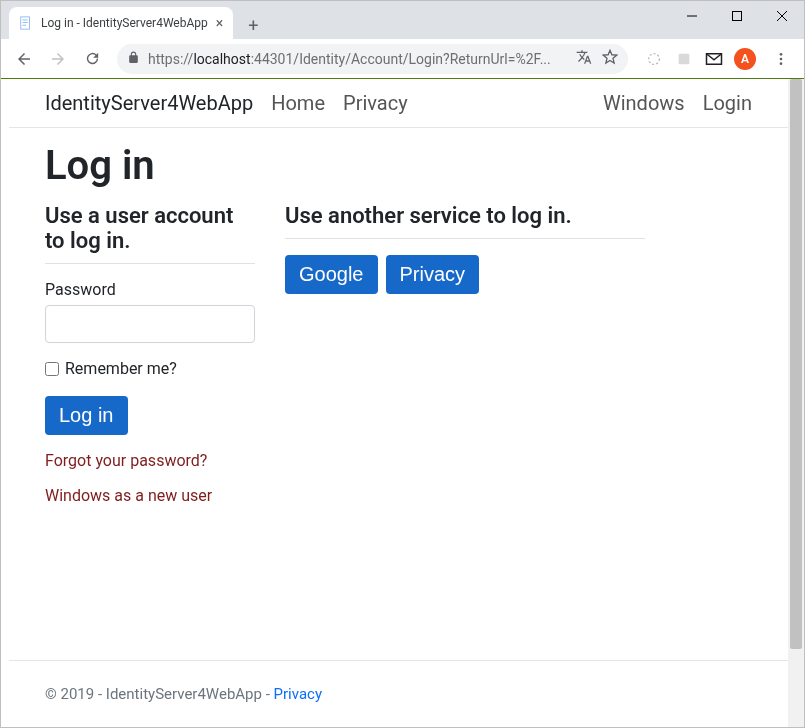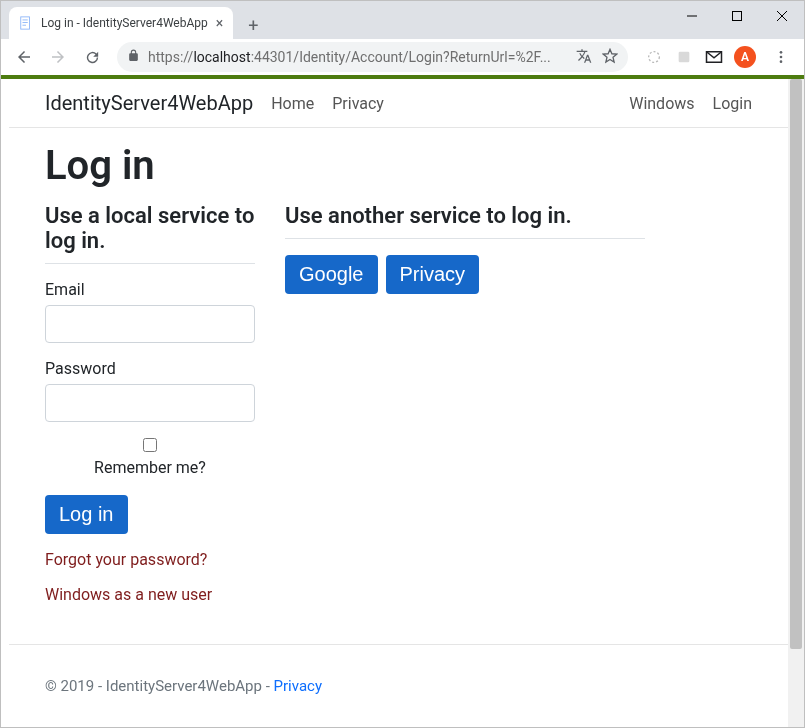--- a/index.html
+++ b/index.html
@@ -50,21 +50,21 @@
       color: #1b1b1b; cursor: pointer;
     }
     .win-btn svg { width: 10px; height: 10px; }
     .toolbar {
       background: #fff;
       height: 40px;
       display: flex;
       align-items: center;
       padding: 0 8px;
       gap: 4px;
-      border-bottom: 4px solid #4d7c0f;
+      border-bottom: 1px solid #4d7c0f;
     }
     .tb-btn {
       width: 30px; height: 30px; display: flex; align-items: center; justify-content: center;
       color: #5f6368; cursor: pointer; border-radius: 50%;
     }
     .tb-btn.disabled { color: #bfc1c4; }
     .omnibox {
       flex: 1;
       height: 30px;
       background: #f1f3f4;
@@ -119,21 +119,21 @@
     .navbar {
       display: flex;
       align-items: center;
       justify-content: space-between;
       padding: 12px 36px;
       border-bottom: 1px solid #e5e5e5;
       background: #fff;
     }
     .nav-left, .nav-right { display: flex; align-items: center; gap: 18px; }
     .brand { font-size: 20px; color: #212529; text-decoration: none; }
-    .nav-link { color: #555; text-decoration: none; font-size: 16px; cursor: pointer; }
+    .nav-link { color: #555; text-decoration: none; font-size: 20px; cursor: pointer; }
     .container {
       padding: 14px 36px 24px 36px;
       flex: 1;
     }
     h1.page-title {
       font-size: 40px;
       font-weight: 600;
       margin-bottom: 14px;
     }
     .row { display: flex; gap: 30px; }
@@ -154,21 +154,21 @@
     .form-group label { display: block; margin-bottom: 6px; font-size: 16px; color: #212529; }
     .form-control {
       width: 100%;
       height: 38px;
       border: 1px solid #ced4da;
       border-radius: 4px;
       padding: 6px 10px;
       font-size: 16px;
       background: #fff;
     }
-    .form-check { display: flex; align-items: center; gap: 6px; margin-bottom: 18px; flex-direction: column; }
+    .form-check { display: flex; align-items: center; gap: 6px; margin-bottom: 18px; }
     .form-check input[type=checkbox] { width: 14px; height: 14px; }
     .btn {
       display: inline-block;
       padding: 8px 14px;
       border: none;
       border-radius: 4px;
       font-size: 20px;
       cursor: pointer;
       color: #fff;
       background: #0d6efd;
@@ -177,21 +177,21 @@
     .btn-row { display: flex; gap: 8px; }
     .link {
       color: #7f1d1d;
       text-decoration: none;
       cursor: pointer;
       display: inline-block;
       margin-top: 16px;
     }
     footer.page-footer {
       border-top: 1px solid #e5e5e5;
-      padding: 32px 36px;
+      padding: 24px 36px;
       color: #6c757d;
       font-size: 15px;
     }
     footer.page-footer a { color: #0d6efd; text-decoration: none; }
   </style>
 </head>
 <body>
 
 <div class="browser-chrome">
   <div class="titlebar">
@@ -315,27 +315,23 @@
         <a class="nav-link">Login</a>
       </div>
     </nav>
 
     <div class="container">
       <h1 class="page-title">Log in</h1>
 
       <div class="row">
 
         <div class="col col-left">
-          <h4 class="section-title">Use a local service to log in.</h4>
+          <h4 class="section-title">Use a user account to log in.</h4>
           <hr class="divider">
 
-          <div class="form-group">
-            <label>Email</label>
-            <input type="text" class="form-control" value="" style="">
-          </div>
 
           <div class="form-group">
             <label>Password</label>
             <input type="password" class="form-control" value="" style="">
           </div>
 
           <div class="form-check">
             <input type="checkbox" style="">
             <label>Remember me?</label>
           </div>

